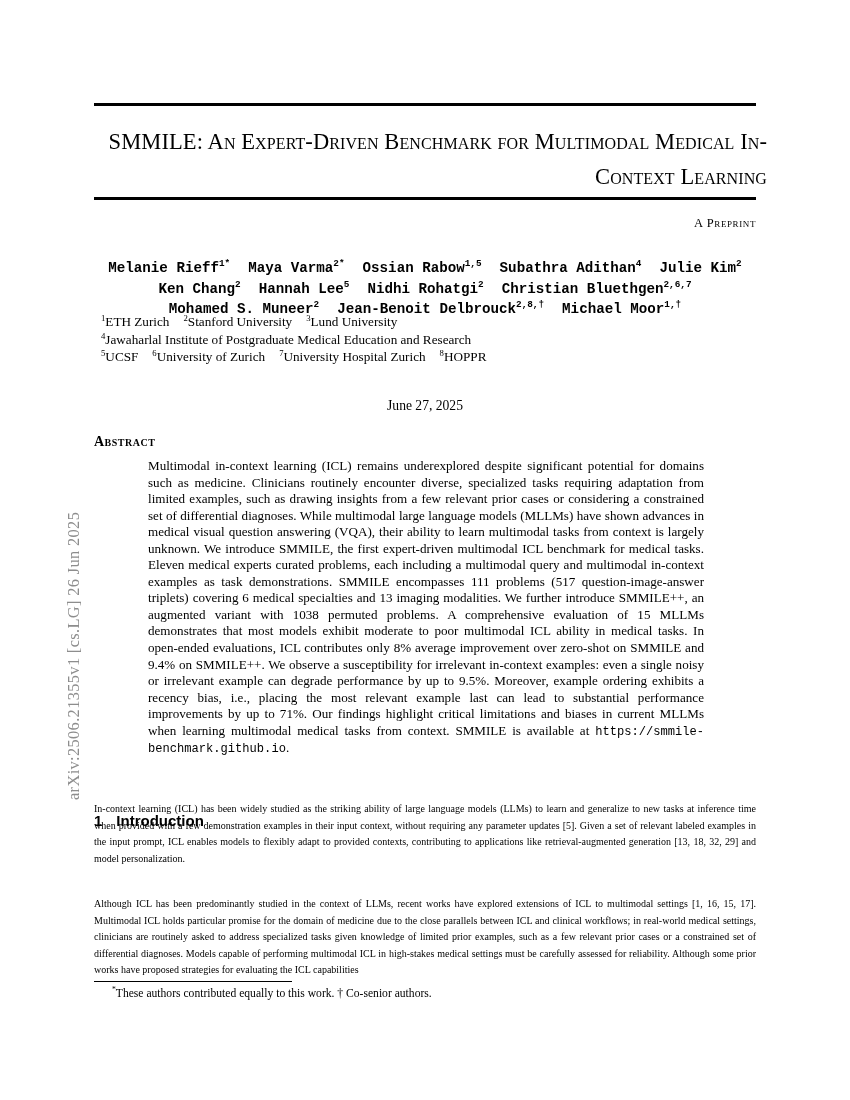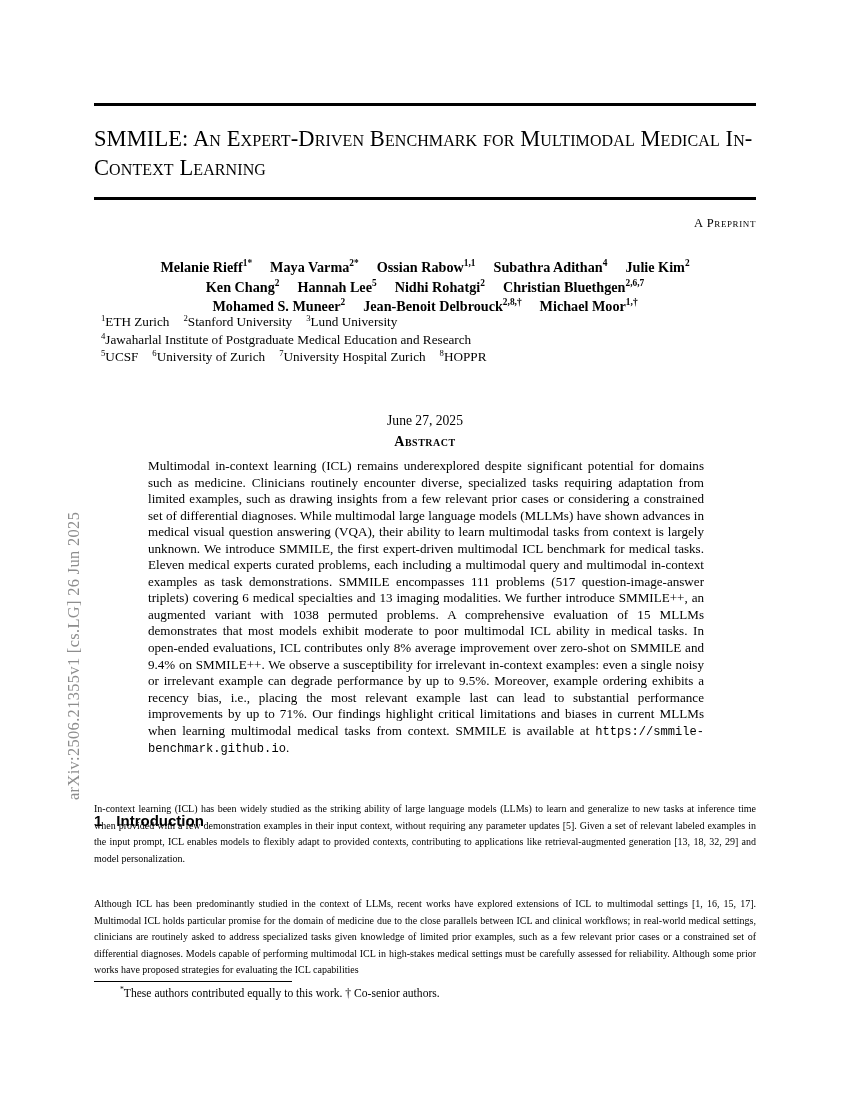--- a/index.html
+++ b/index.html
@@ -59,26 +59,26 @@
     left: 0;
     top: 197px;
     width: 662px;
     height: 3px;
     background: #000;
   }
 
   
   .title {
     position: absolute;
-    left: 0;
+    left: 11px;
     top: 124px;
     width: 662px;
-    text-align: left;
+    text-align: right;
     font-size: 22.5px;
-    line-height: 29px;
+    line-height: 35px;
     font-variant: small-caps;
     letter-spacing: 0.1px;
   }
   .title .lead {
     font-variant: normal;
   }
 
   .preprint {
     position: absolute;
     left: 0;
@@ -95,21 +95,21 @@
     position: absolute;
     left: 0;
     top: 258px;
     width: 662px;
     text-align: center;
     font-size: 14.2px;
     line-height: 19.5px;
     font-weight: bold;
   }
   .authors .aline { white-space: nowrap; }
-  .authors .nm { margin: 0 9px; }
+  .authors .nm { margin: 0 9px; font-family: Liberation Mono, monospace; }
   sup {
     font-size: 0.66em;
     vertical-align: super;
     line-height: 0;
     font-weight: bold;
   }
 
   .affils {
     position: absolute;
     left: 0;
@@ -121,29 +121,28 @@
   .affils sup { font-weight: normal; }
   .affils .af { margin: 0 7px; }
 
   .date {
     position: absolute;
     left: 0;
     top: 398px;
     width: 662px;
     text-align: center;
     font-size: 13.6px;
-    margin-top: 15px;
   }
 
   .abstract-head {
     position: absolute;
     left: 0;
     top: 434px;
     width: 662px;
-    text-align: center;
+    text-align: left;
     font-size: 14px;
     font-weight: bold;
     font-variant: small-caps;
     letter-spacing: 0.5px;
   }
 
   .abstract-body {
     position: absolute;
     left: 54px;
     top: 458px;
@@ -184,21 +183,21 @@
   .footnote-rule {
     position: absolute;
     left: 0;
     top: 981px;
     width: 198px;
     height: 1px;
     background: #000;
   }
   .footnote {
     position: absolute;
-    left: 8px;
+    left: 0;
     top: 986px;
     width: 662px;
     font-size: 11.6px;
     line-height: 15px;
     text-indent: 18px;
   }
   .footnote sup { font-weight: normal; }
 </style>
 </head>
 <body>
@@ -213,21 +212,21 @@
 
   <div class="title">
     <span class="lead">SMMILE:</span><span> An Expert-Driven Benchmark for Multimodal Medical In-Context Learning</span>
   </div>
 
   <div class="rule-bottom"></div>
 
   <div class="preprint">A Preprint</div>
 
   <div class="authors">
-    <div class="aline" id="author-line-1"><span class="nm">Melanie Rieff<sup>1*</sup></span><span class="nm">Maya Varma<sup>2*</sup></span><span class="nm">Ossian Rabow<sup>1,1</sup></span><span class="nm">Subathra Adithan<sup>4</sup></span><span class="nm">Julie Kim<sup>2</sup></span></div>
+    <div class="aline" id="author-line-1"><span class="nm">Melanie Rieff<sup>1*</sup></span><span class="nm">Maya Varma<sup>2*</sup></span><span class="nm">Ossian Rabow<sup>1,5</sup></span><span class="nm">Subathra Adithan<sup>4</sup></span><span class="nm">Julie Kim<sup>2</sup></span></div>
     <div class="aline" id="author-line-2"><span class="nm">Ken Chang<sup>2</sup></span><span class="nm">Hannah Lee<sup>5</sup></span><span class="nm">Nidhi Rohatgi<sup>2</sup></span><span class="nm">Christian Bluethgen<sup>2,6,7</sup></span></div>
     <div class="aline" id="author-line-3"><span class="nm">Mohamed S. Muneer<sup>2</sup></span><span class="nm">Jean-Benoit Delbrouck<sup>2,8,†</sup></span><span class="nm">Michael Moor<sup>1,†</sup></span></div>
   </div>
 
   <div class="affils">
     <div id="affil-line-1"><span class="af"><sup>1</sup>ETH Zurich</span><span class="af"><sup>2</sup>Stanford University</span><span class="af"><sup>3</sup>Lund University</span></div>
     <div id="affil-line-2"><span class="af"><sup>4</sup>Jawaharlal Institute of Postgraduate Medical Education and Research</span></div>
     <div id="affil-line-3"><span class="af"><sup>5</sup>UCSF</span><span class="af"><sup>6</sup>University of Zurich</span><span class="af"><sup>7</sup>University Hospital Zurich</span><span class="af"><sup>8</sup>HOPPR</span></div>
   </div>
 

